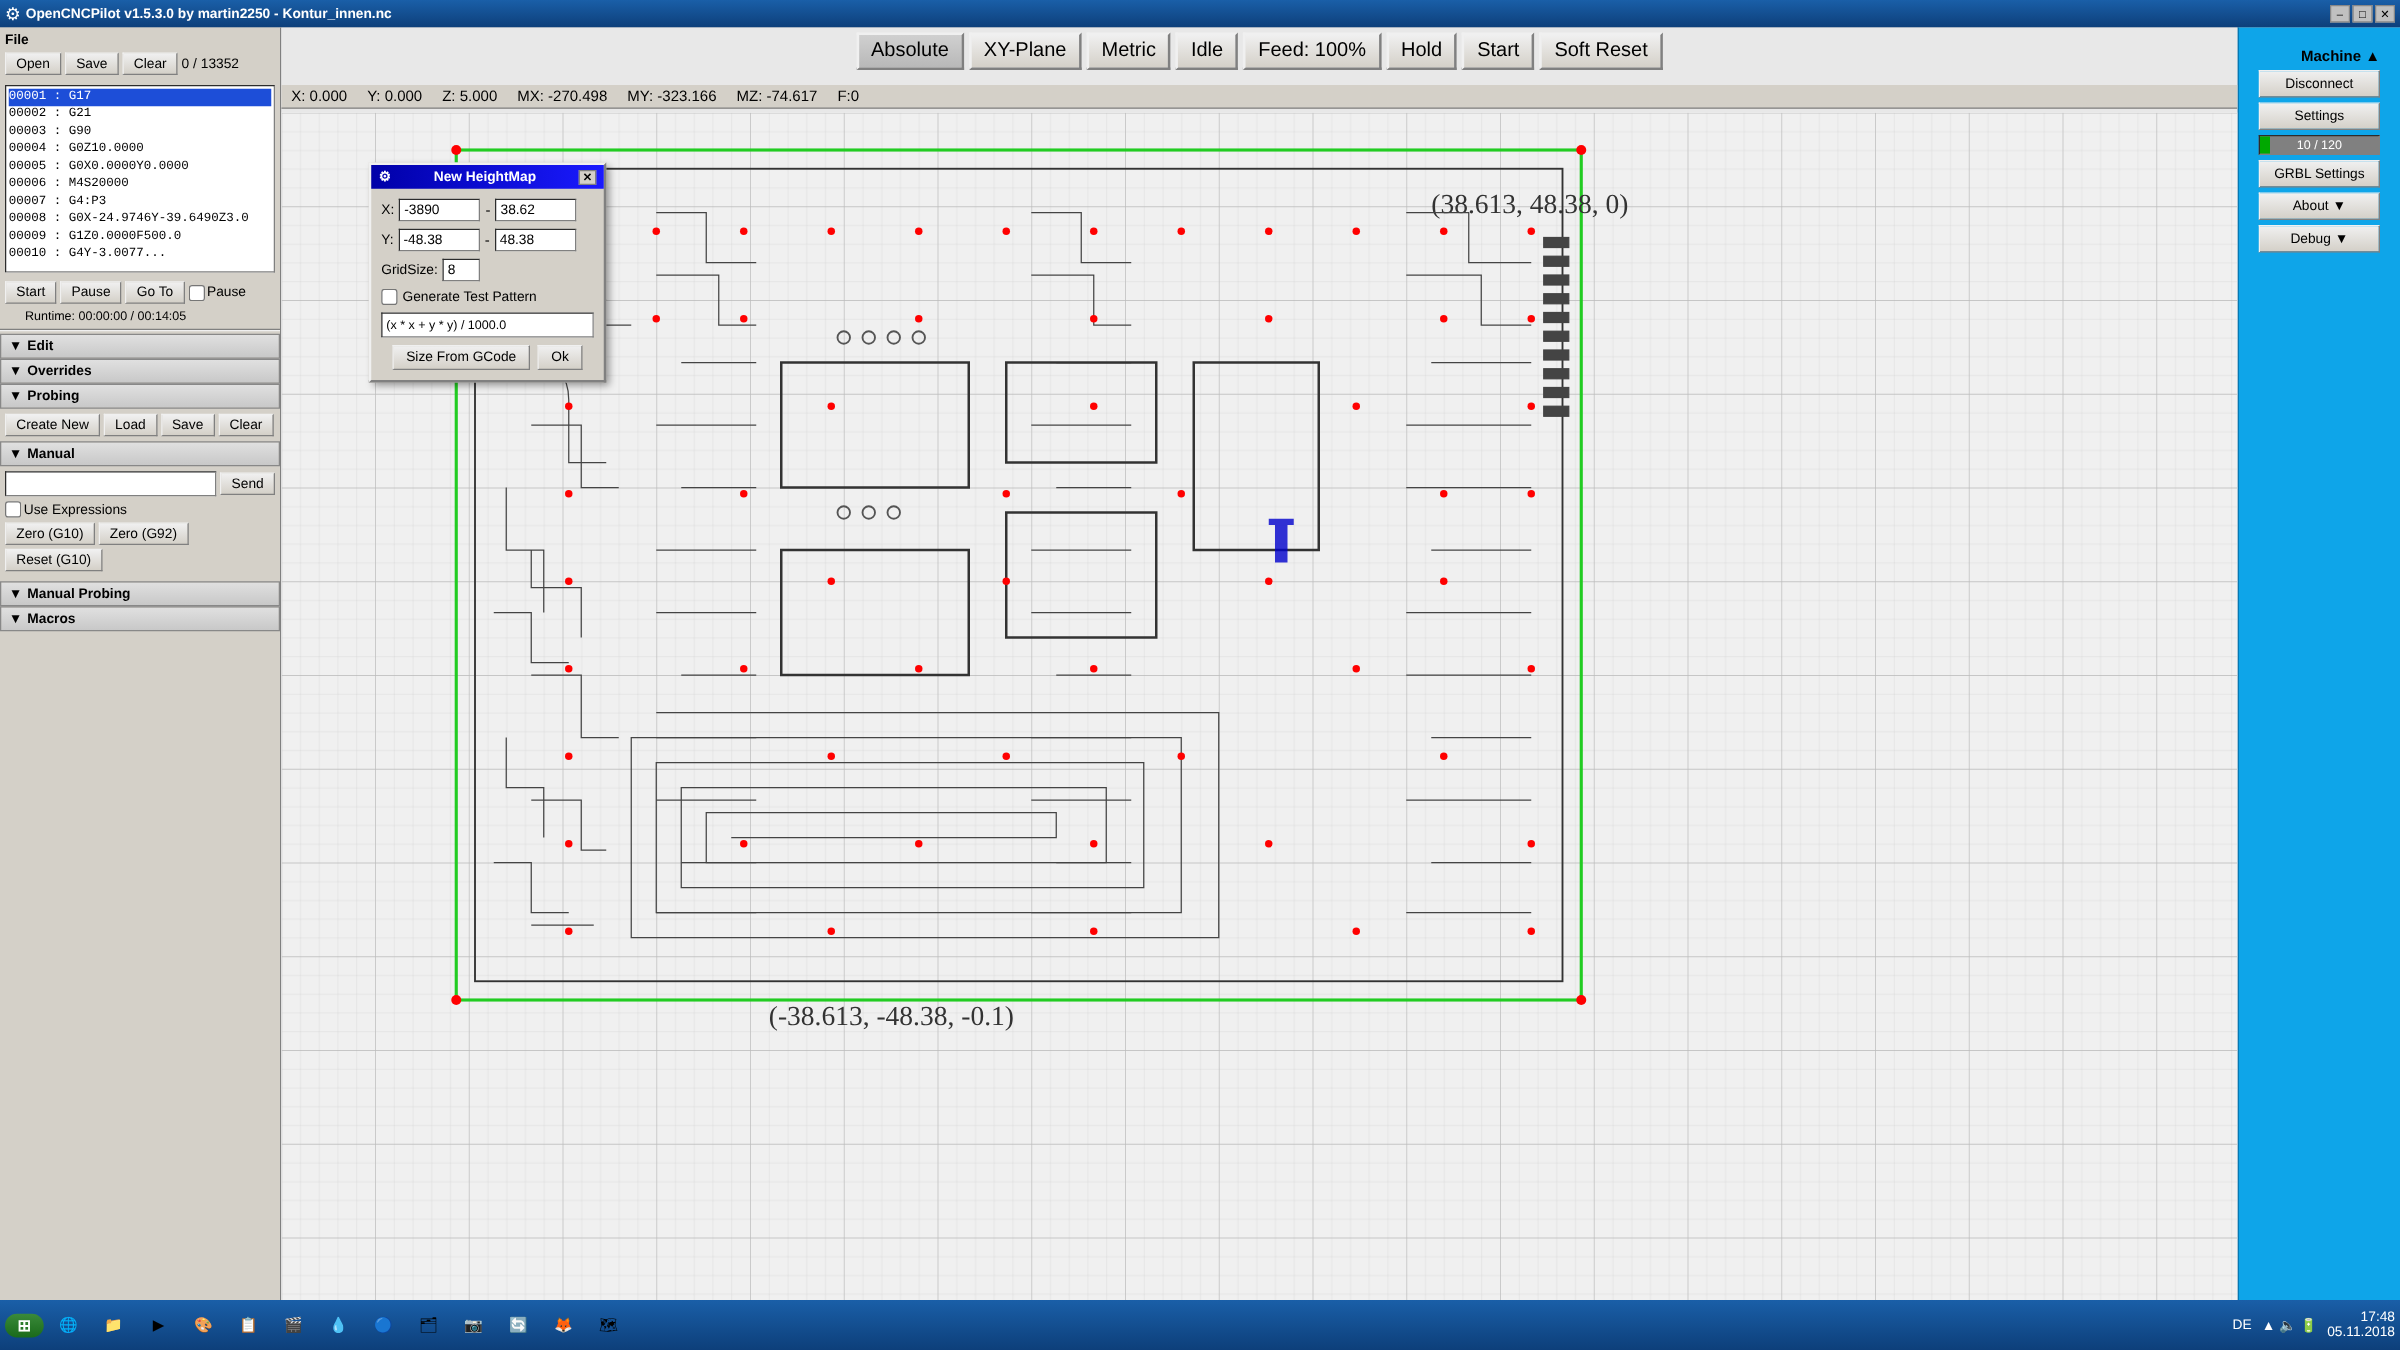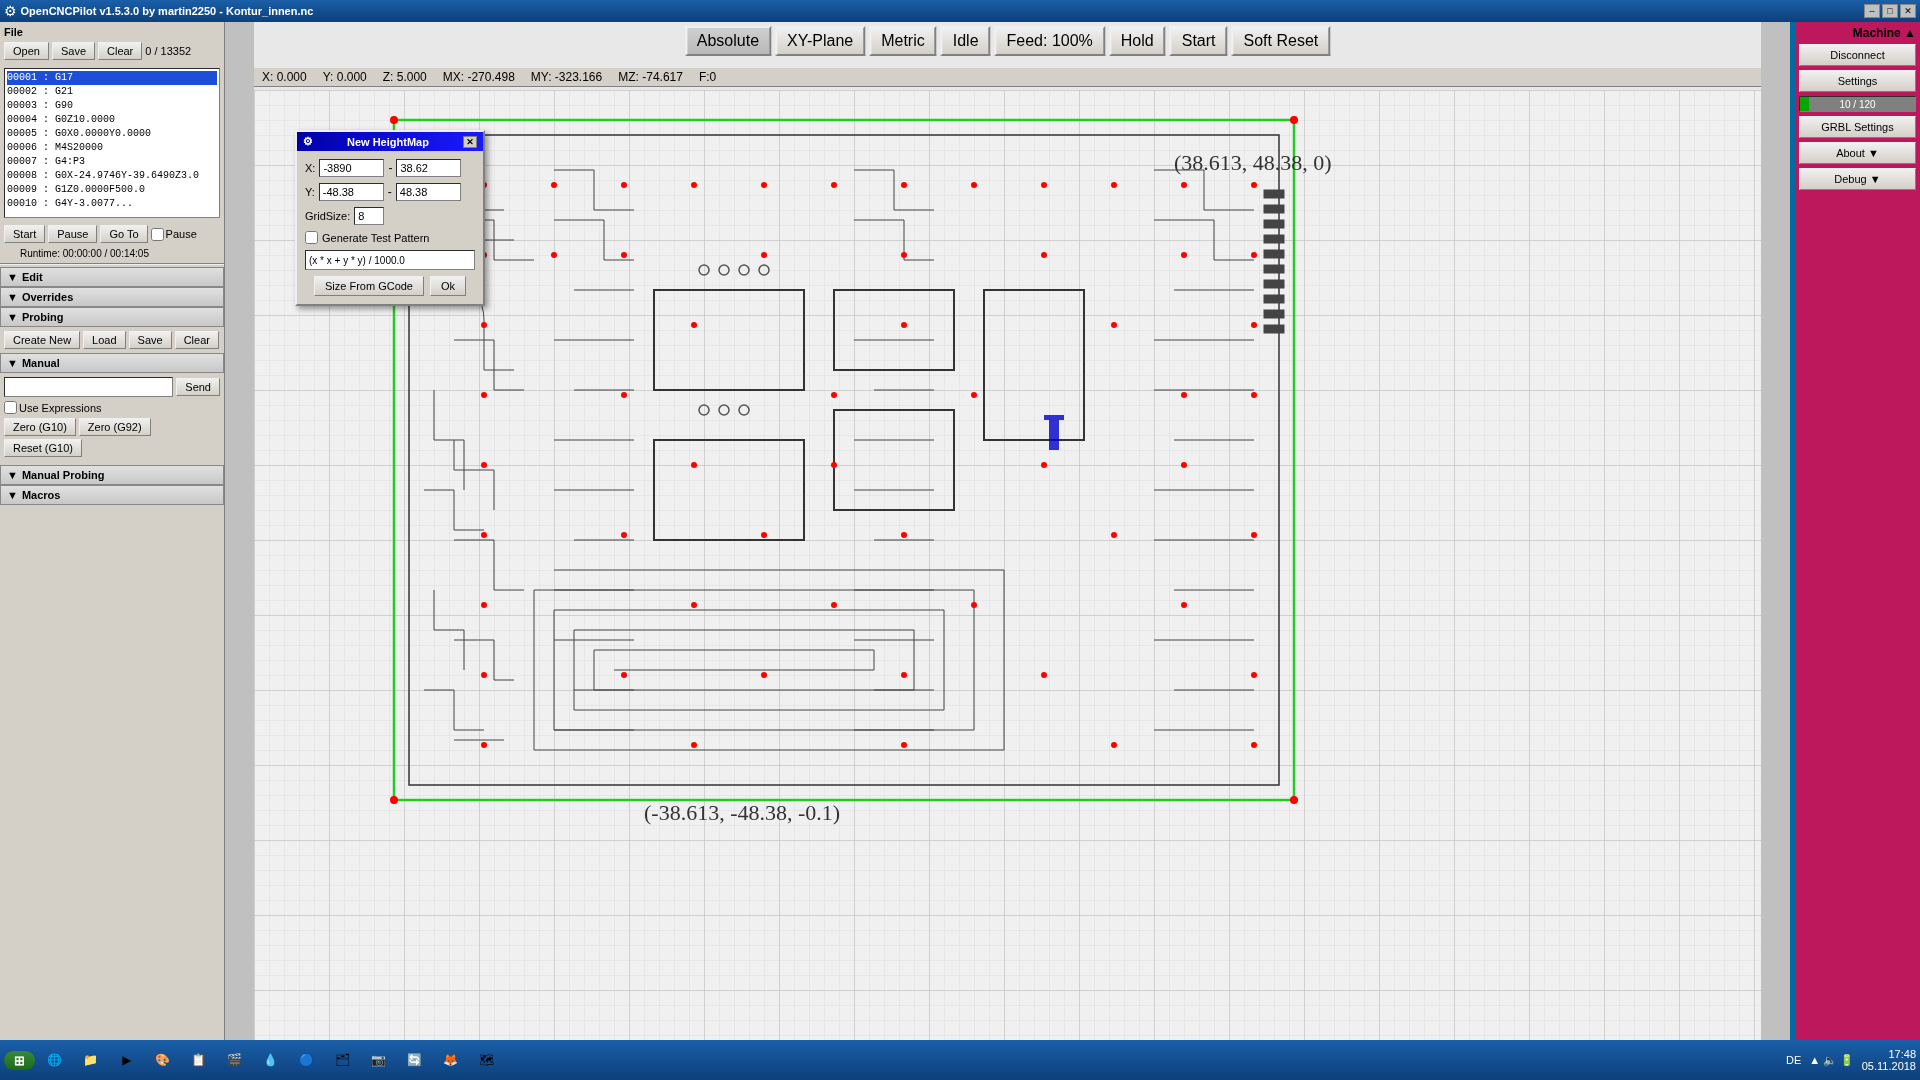--- a/index.html
+++ b/index.html
@@ -49,21 +49,20 @@
       cursor: pointer;
       color: black;
     }
 
     
     #main-container {
       width: 100%;
       height: calc(100% - 22px);
       display: flex;
       flex-direction: row;
-      gap: 29px;
     }
 
     
     #left-panel {
       width: 225px;
       height: 100%;
       background: #d4d0c8;
       border-right: 1px solid #808080;
       display: flex;
       flex-direction: column;
@@ -304,25 +303,25 @@
       font-size: 11px;
     }
     #clock {
       text-align: right;
     }
 
     
     #right-panel {
       width: 130px;
       height: 100%;
-      background: #be185d;
-      border-left: 5px solid #0369a1;
+      background: #0ea5e9;
+      border-left: 1px solid #0369a1;
       display: flex;
       flex-direction: column;
-      padding: 4px;
+      padding: 16px;
       gap: 4px;
     }
     #machine-label {
       font-weight: bold;
       font-size: 12px;
       text-align: right;
     }
     .right-btn {
       background: linear-gradient(to bottom, #f0f0f0, #d4d0c8);
       border: 1px solid #808080;

